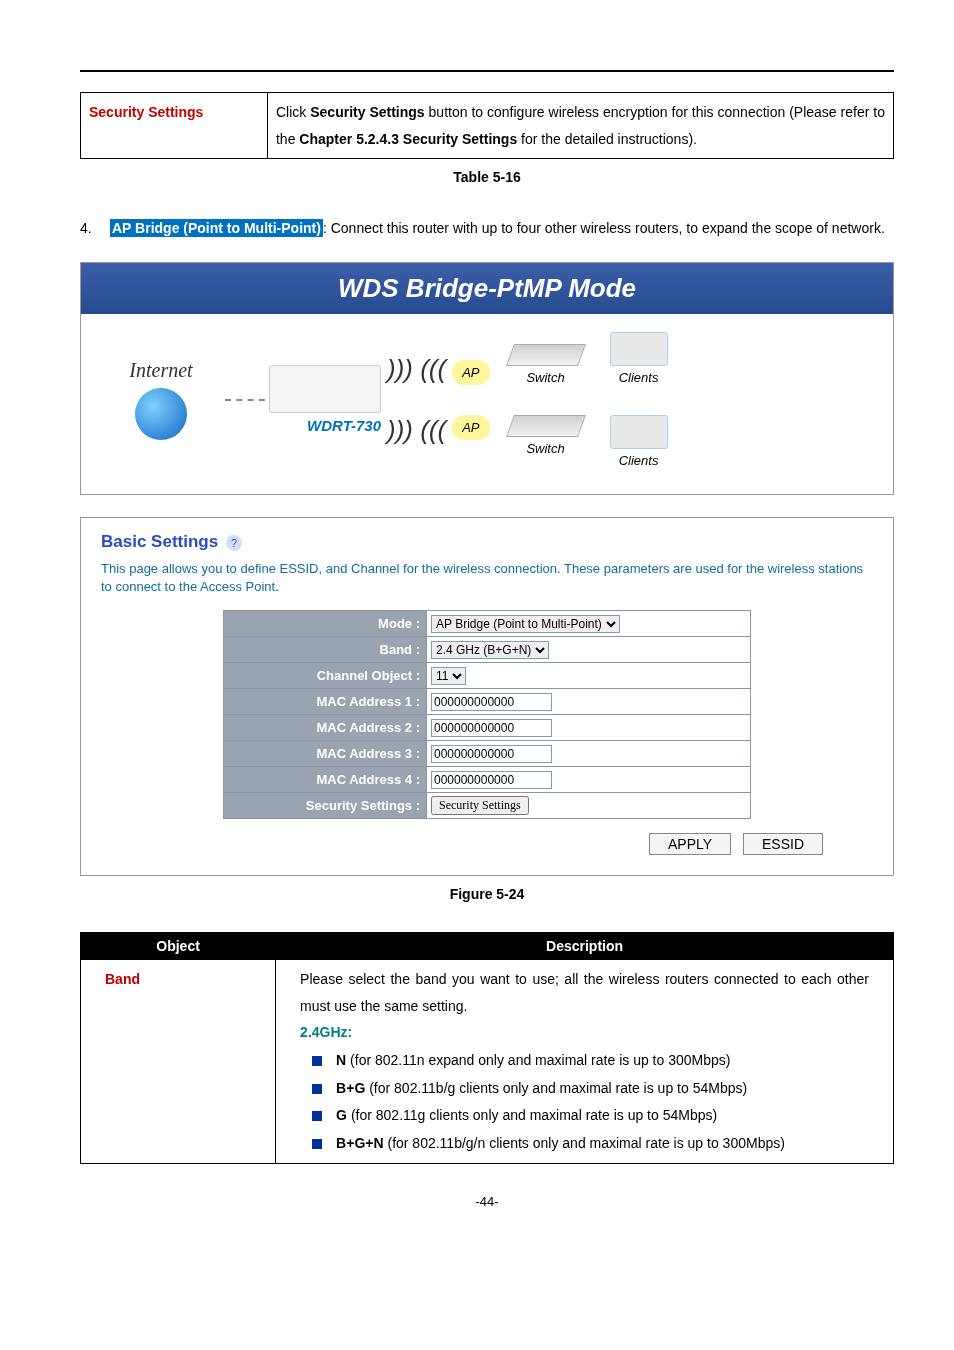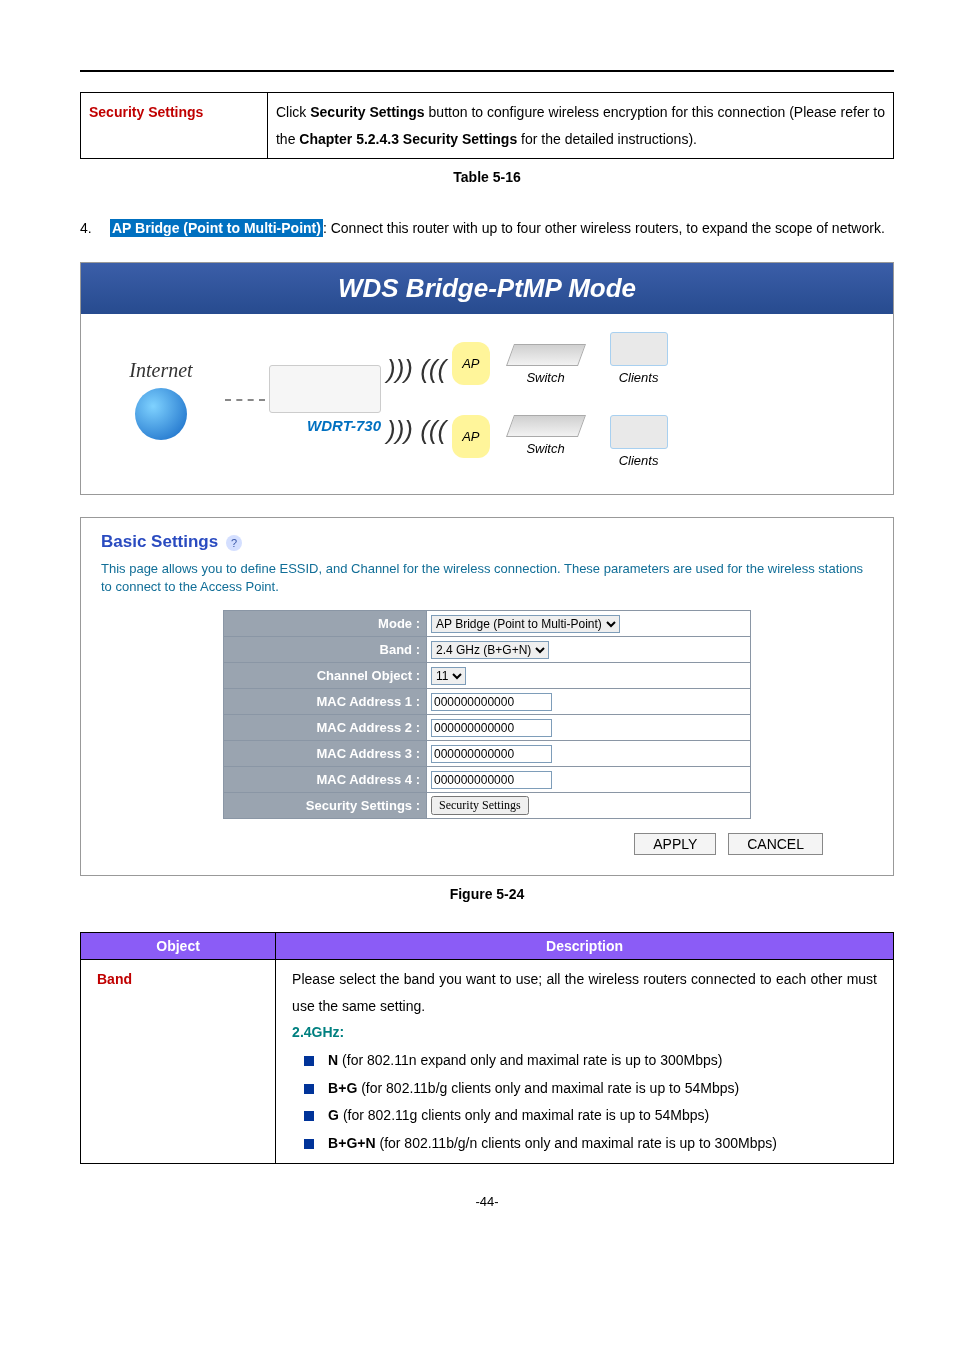--- a/index.html
+++ b/index.html
@@ -32,21 +32,21 @@
     .wds-box { border: 1px solid #999; font-style: italic; }
     .wds-header { background: linear-gradient(#3b5ea8,#274b8f); color: #fff; font-weight: bold; font-size: 26px; text-align: center; padding: 10px 0; }
     .wds-body { display: flex; align-items: center; padding: 18px 20px 26px; }
     .globe-area { text-align: center; width: 120px; }
     .inet-label { font-family: 'Times New Roman', serif; font-size: 20px; color: #333; margin-bottom: 6px; }
     .globe { width: 52px; height: 52px; border-radius: 50%; background: radial-gradient(circle at 35% 35%, #7fd2ff, #1064c3); margin: 0 auto; position: relative; }
     .router-area { text-align: right; }
     .router-box { width: 110px; height: 46px; background: #f6f6f6; border: 1px solid #ccc; border-radius: 3px; margin: 0 auto; }
     .router-label { color: #0070c0; font-weight: bold; font-size: 15px; margin-top: 4px; }
     .waves { font-size: 26px; color: #333; padding: 0 6px; }
-    .ap-pill { display: inline-block; background: #fff59a; border-radius: 12px; padding: 14px 10px; font-size: 13px; }
+    .ap-pill { display: inline-block; background: #fff59a; border-radius: 12px; padding: 5px 10px; font-size: 13px; }
     .switch-box { width: 70px; height: 20px; background: linear-gradient(#d0d0d0,#f2f2f2); border: 1px solid #aaa; transform: skewX(-20deg); }
     .laptop { width: 56px; height: 32px; background: #e9e9e9; border: 1px solid #a8d0f0; border-radius: 3px; position: relative; }
     .small-lbl { font-size: 13px; }
     .col-stack { display: flex; flex-direction: column; align-items: center; gap: 4px; }
     .dashed-line { width: 40px; border-top: 2px dashed #888; margin: 0 4px; }
     .mid-col { display: flex; flex-direction: column; gap: 30px; }
 
     
     .form-box { border: 1px solid #999; margin-top: 22px; padding: 14px 20px 20px; }
     .basic-title { color: #2a4bc0; font-weight: bold; font-size: 17px; }
@@ -57,22 +57,22 @@
     .form-table .flabel { background: #9aa4b0; color: #fff; font-size: 13px; font-weight: bold; text-align: right; padding: 5px 6px; border: 1px solid #8a96a5; width: 190px; }
     .form-table .fval { border: 1px solid #8a96a5; padding: 2px 4px; width: 315px; background: #fff; }
     .sel { font-size: 12px; border: 1px solid #7e9db9; }
     .txt-in { font-size: 12px; border: 1px solid #7e9db9; width: 115px; }
     .btn-small { font-family: 'Comic Sans MS', cursive; font-size: 12px; padding: 0 6px; }
     .btn-row { text-align: right; margin-top: 14px; padding-right: 50px; }
     .btn { font-size: 14px; padding: 2px 18px; margin-left: 8px; border: 1px solid #888; background: #f4f4f4; }
 
     
     .desc-table { width: 100%; border-collapse: collapse; margin-top: 20px; }
-    .desc-table th { background: #8b5cf6; color: #fff; font-weight: bold; border: 1px solid #000; padding: 5px 8px; }
-    .desc-table td { border: 1px solid #000; padding: 6px 16px; vertical-align: top; line-height: 1.9; }
+    .desc-table th { background: #000000; color: #fff; font-weight: bold; border: 1px solid #000; padding: 5px 8px; }
+    .desc-table td { border: 1px solid #000; padding: 6px 24px; vertical-align: top; line-height: 1.9; }
     .desc-table .obj-col { width: 24%; color: #c00000; font-weight: bold; }
     .teal-bold { color: #008080; font-weight: bold; }
     .sq-bullet { display: inline-block; width: 10px; height: 10px; background: #003399; margin-right: 14px; vertical-align: -1px; }
     .bullet-list { padding-left: 12px; }
     .bullet-list .row { padding-left: 0; text-indent: 0; margin: 1px 0; }
     .jtxt { text-align: justify; }
 
     .pagenum { text-align: center; font-size: 13px; margin-top: 30px; }
   </style>
 </head>
@@ -185,21 +185,21 @@
         <td class="fval"><input class="txt-in" value="000000000000" style=""></td>
       </tr>
       <tr>
         <td class="flabel">Security Settings :</td>
         <td class="fval"><button class="btn-small">Security Settings</button></td>
       </tr>
     </tbody>
       </table>
     <div class="btn-row">
       <button class="btn">APPLY</button>
-      <button class="btn">CANCEL</button>
+      <button class="btn">ESSID</button>
     </div>
   </div>
 
   <div class="caption">Figure 5-24</div>
 
   <table class="desc-table">
     <tbody>
         <tr>
       <th>Object</th>
       <th>Description</th>

